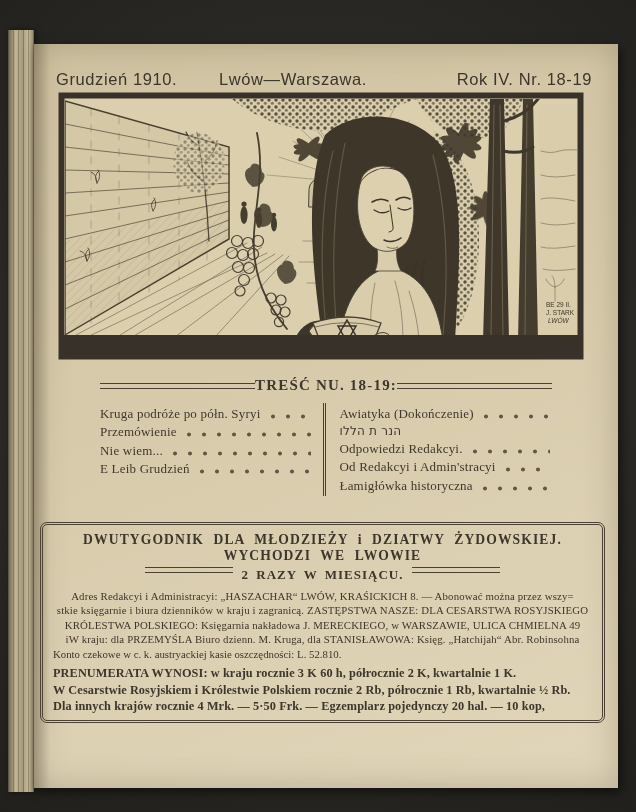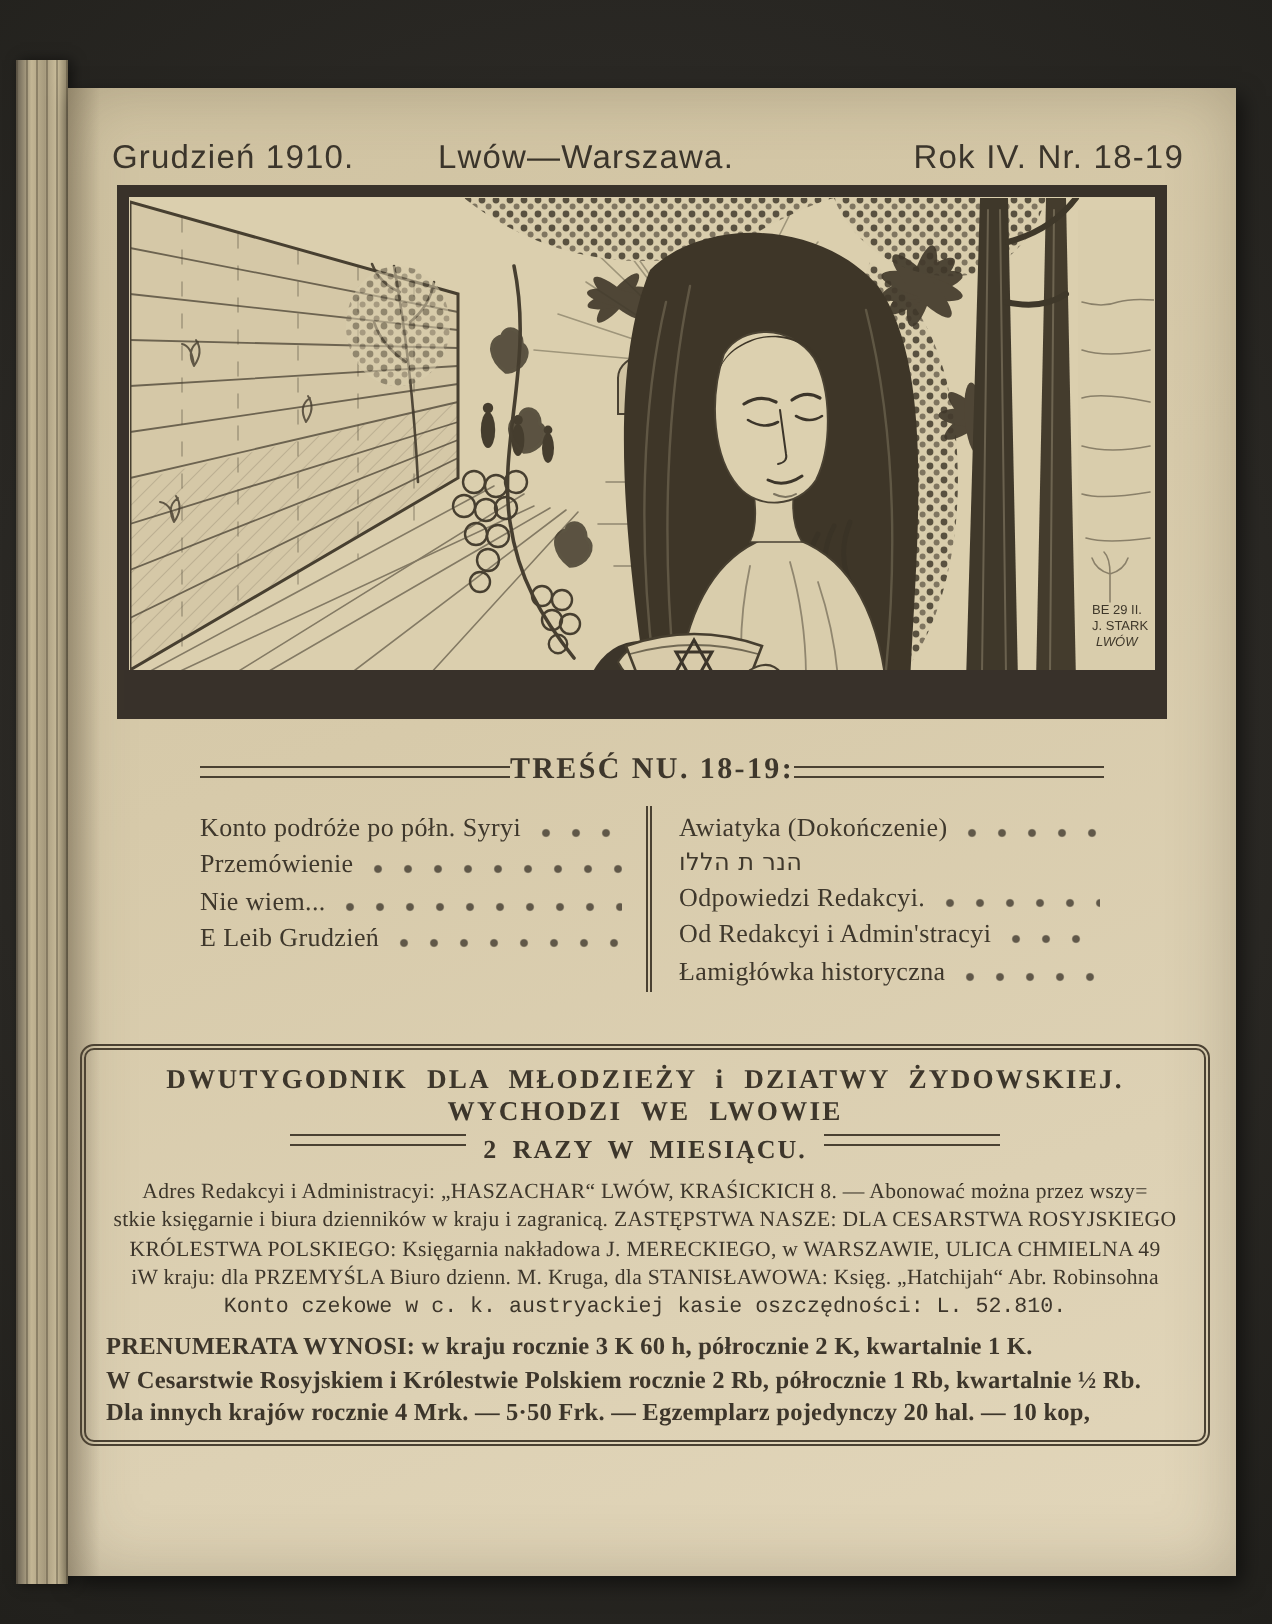--- a/index.html
+++ b/index.html
@@ -78,21 +78,21 @@
   
   .imprint{
     margin:26px 13px 0 6px;border:3px double #4a4132;border-radius:7px;
     padding:7px 10px 5px;color:#3d362b;
   }
   .imp-title{text-align:center;font-weight:700;font-size:13.6px;letter-spacing:1.1px;word-spacing:5px;}
   .imp-sub{display:flex;align-items:flex-start;justify-content:center;gap:9px;margin-top:3px;}
   .imp-sub .rule{width:88px;height:4px;border-top:1.6px solid #4a4132;border-bottom:1px solid #4a4132;}
   .imp-sub .txt{font-weight:700;font-size:13px;letter-spacing:1px;word-spacing:3px;}
   .imp-address{margin-top:6px;font-size:10.8px;line-height:1.34;text-align:center;letter-spacing:.15px;}
-  .imp-konto{text-align:center;font-size:10.8px;line-height:1.34;font-family:Liberation Mono, monospace;}
+  .imp-konto{font-size:10.8px;line-height:1.34;}
   .imp-pren{margin-top:4px;font-size:12.3px;font-weight:600;line-height:1.34;letter-spacing:.1px;}
 </style>
 </head>
 <body>
 
 <div class="page-edges"></div>
 
 <div class="page">
 
   <div class="hdr">
@@ -341,21 +341,21 @@
 
   <div class="toc">
     <div class="toc-head">
       <div class="toc-rule"></div>
       <div class="toc-title">TREŚĆ NU. 18-19:</div>
       <div class="toc-rule"></div>
     </div>
     <div class="toc-cols">
       <div class="toc-col left">
         <div class="toc-row">
-            <span class="lbl">Konto podróże po półn. Syryi</span>
+            <span class="lbl">Kruga podróże po półn. Syryi</span>
             <span class="dots"></span>
           </div>
         <div class="toc-row">
             <span class="lbl">Przemówienie</span>
             <span class="dots"></span>
           </div>
         <div class="toc-row">
             <span class="lbl">Nie wiem...</span>
             <span class="dots"></span>
           </div>

